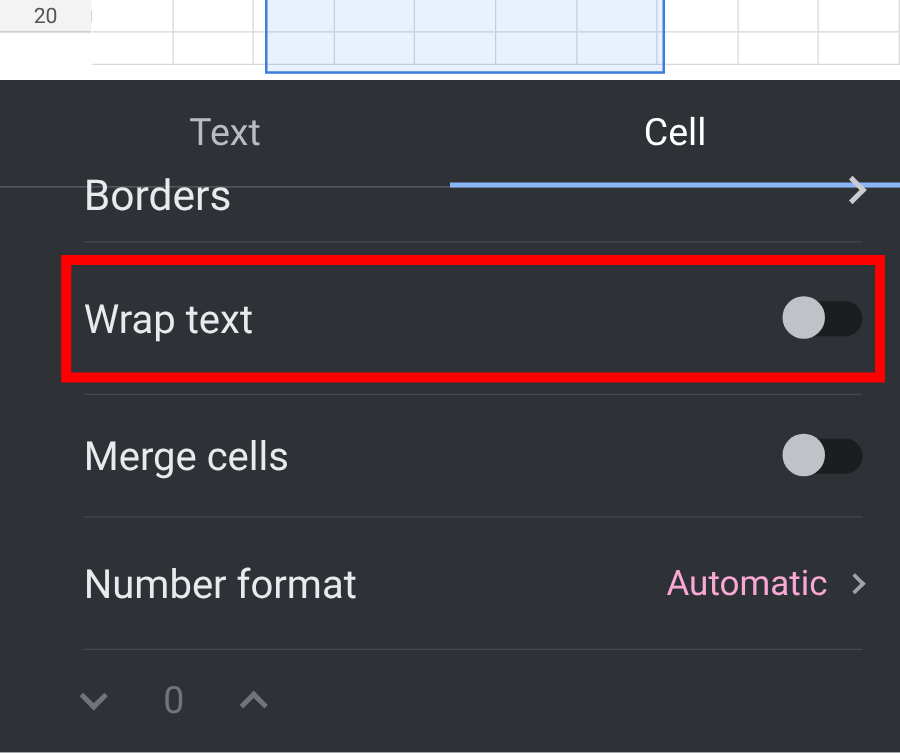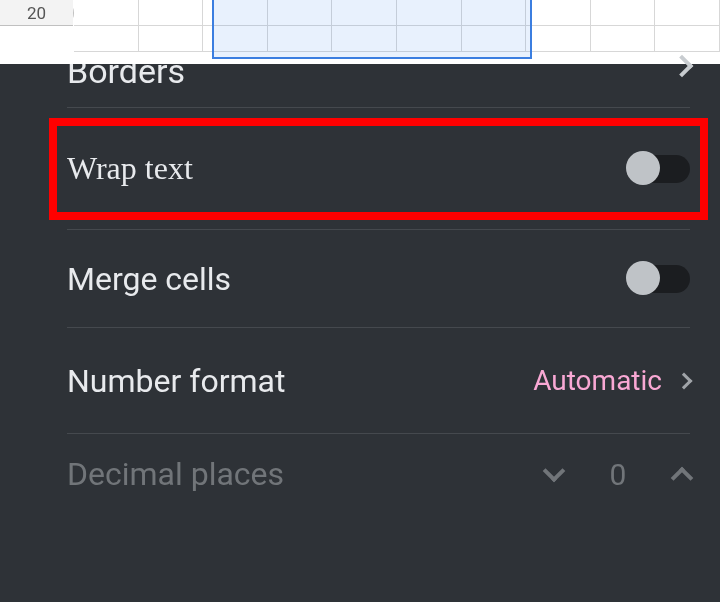--- a/index.html
+++ b/index.html
@@ -85,21 +85,20 @@
     font-size: 28px;
   }
 
   .borders { height: 44px; align-items: flex-start; }
   .borders .left { font-size: 34px; line-height: 34px; margin-top: -10px;}
   .borders .chev { margin-top: -6px;}
 
   .spacer-withhighlight {
     height: 122px;
     position: relative;
-    font-family: Liberation Serif, serif;
   }
   .highlight {
     position: absolute;
     left: -18px; right: -18px;
     top: 10px; bottom: 10px;
     border: 8px solid #ff0000;
     pointer-events: none;
   }
   .wrap-item {
     position: absolute; left: 0; right: 0; top: 0; bottom: 0;
@@ -180,20 +179,24 @@
         <div class="cell"></div>
         <div class="cell"></div>
         <div class="cell"></div>
         <div class="cell"></div>
     </div>
     <div class="sel"></div>
   </div>
 </div>
 
 <div class="panel">
+  <div class="tabs">
+    <div class="tab">Text</div>
+    <div class="tab active">Cell</div>
+  </div>
 
   <div class="list">
 
     <div class="item borders">
       <div class="left">Borders</div>
       <div class="right">
           <span class="chev"></span>
         </div>
     </div>
 
@@ -220,21 +223,20 @@
 
     <div class="item numfmt">
       <div class="left">Number format</div>
       <div class="right">
         <span>Automatic</span>
         <span class="chev small"></span>
       </div>
     </div>
 
     <div class="item decimals disabled">
-      <div class="left">Decimal places</div>
       <div class="right">
         <div class="stepper">
           <span class="arrow down"></span>
           <span class="val">0</span>
           <span class="arrow up"></span>
         </div>
       </div>
     </div>
 
   </div>

